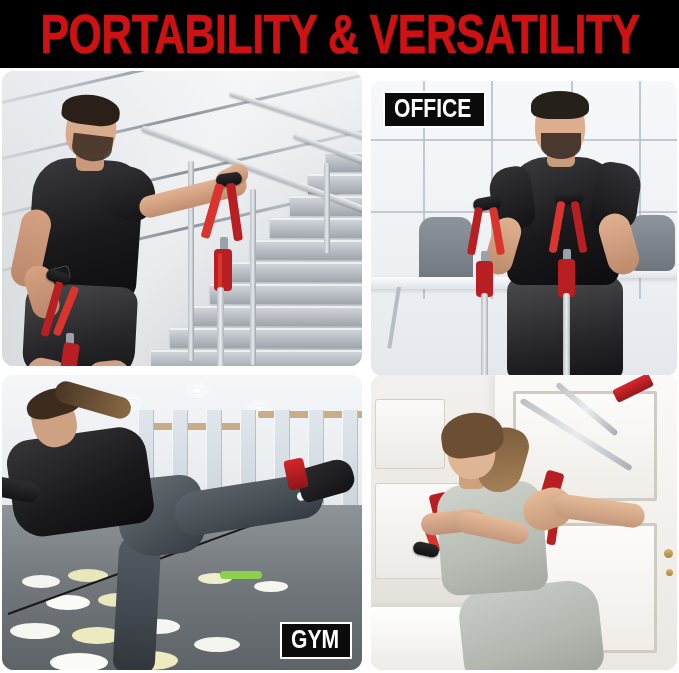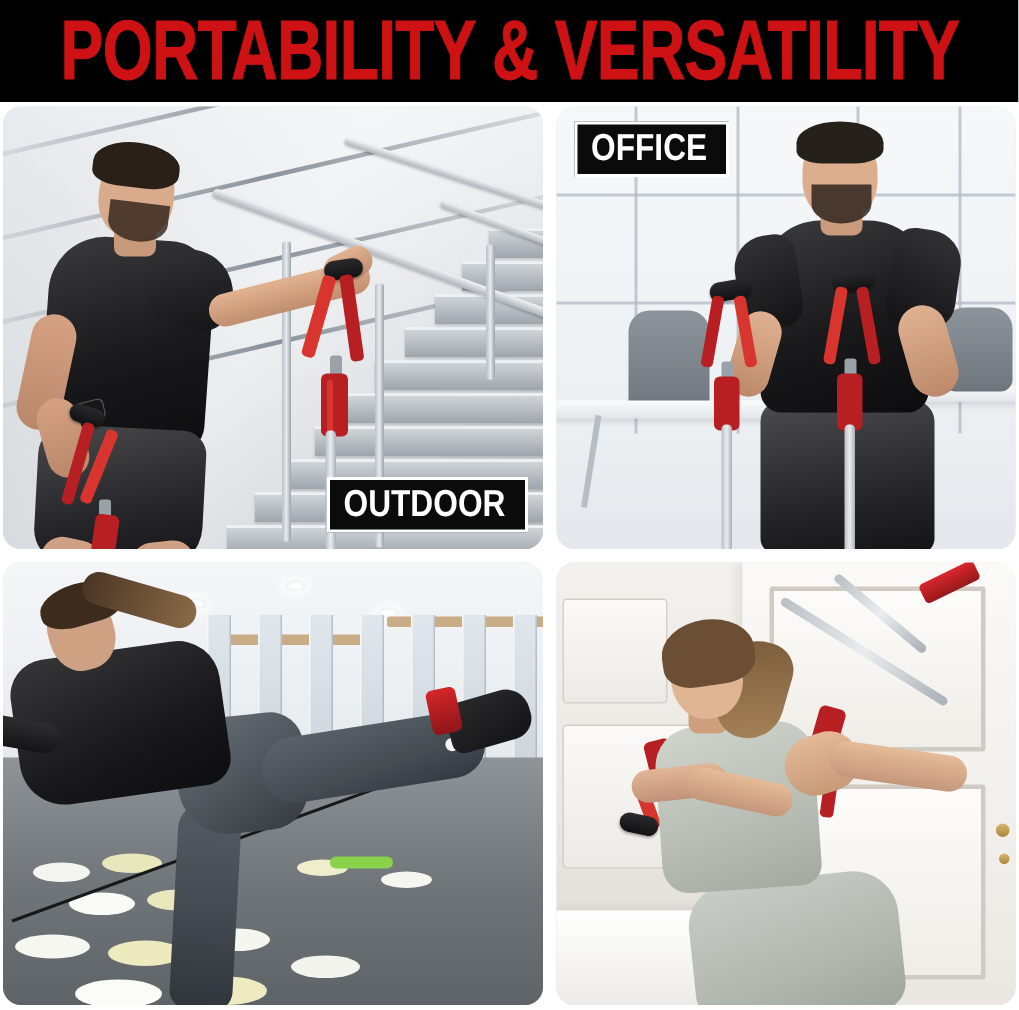--- a/index.html
+++ b/index.html
@@ -29,21 +29,21 @@
   
   .grid{
     position:absolute; left:0; top:70px; width:679px; height:603px;
   }
   .panel{
     position:absolute; overflow:hidden;
     border-radius:12px;
     background:#dfe3e6;
   }
   .p1{ left:2px;   top:1px;   width:360px; height:295px; }
-  .p2{ left:371px; top:1px;   width:306px; height:295px; }
+  .p2{ left:371px; top:11px;   width:306px; height:295px; }
   .p3{ left:2px;   top:305px; width:360px; height:295px; }
   .p4{ left:371px; top:305px; width:306px; height:295px; }
 
   .scene{ position:absolute; inset:0; overflow:hidden; }
 
   
   .badge{
     position:absolute; z-index:40;
     background:#0b0b0b; color:#ffffff;
     font-family:"Liberation Sans Narrow","Liberation Sans", sans-serif;
@@ -460,21 +460,20 @@
           <div class="bandgray" style="left:215px;top:216px;width:7px;height:86px;"></div>
 
           <div class="handle" style="left:44px;top:200px;width:24px;height:12px;transform:rotate(18deg);"></div>
           <div class="bandred" style="left:46px;top:210px;width:8px;height:56px;transform:rotate(16deg);"></div>
           <div class="bandred lite" style="left:60px;top:214px;width:8px;height:52px;transform:rotate(22deg);"></div>
           <div class="clip" style="left:64px;top:262px;width:8px;height:12px;"></div>
           <div class="bandred" style="left:60px;top:272px;width:16px;height:30px;border-radius:4px;transform:rotate(8deg);"></div>
         </div>
       </div>
 
-      <div class="badge badge-br"><span>OUTDOOR</span></div>
     </div>
 
     <div class="panel p2">
       <div class="scene">
         <div class="bg"></div>
 
         <div class="winline" style="left:52px;"></div>
         <div class="winline" style="left:120px;"></div>
         <div class="winline" style="left:200px;"></div>
         <div class="winline" style="left:268px;"></div>
@@ -572,20 +571,21 @@
           <div class="shoe"></div>
           <div class="ankle"></div>
           <div class="top"></div>
           <div class="armF"></div>
           <div class="head"></div>
           <div class="hair"></div>
           <div class="pony"></div>
         </div>
       </div>
 
+      <div class="badge badge-br"><span>GYM</span></div>
     </div>
 
     <div class="panel p4">
       <div class="scene">
         <div class="bg"></div>
 
         <div class="cab" style="left:4px;top:108px;width:86px;height:96px;"></div>
         <div class="cab" style="left:4px;top:24px;width:70px;height:70px;"></div>
         <div class="counter"></div>
 

